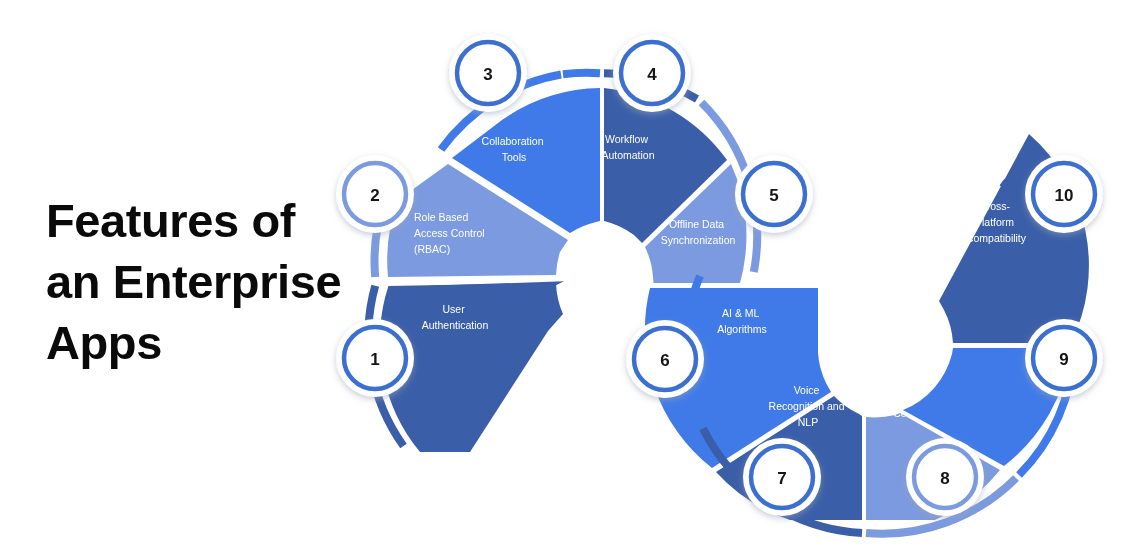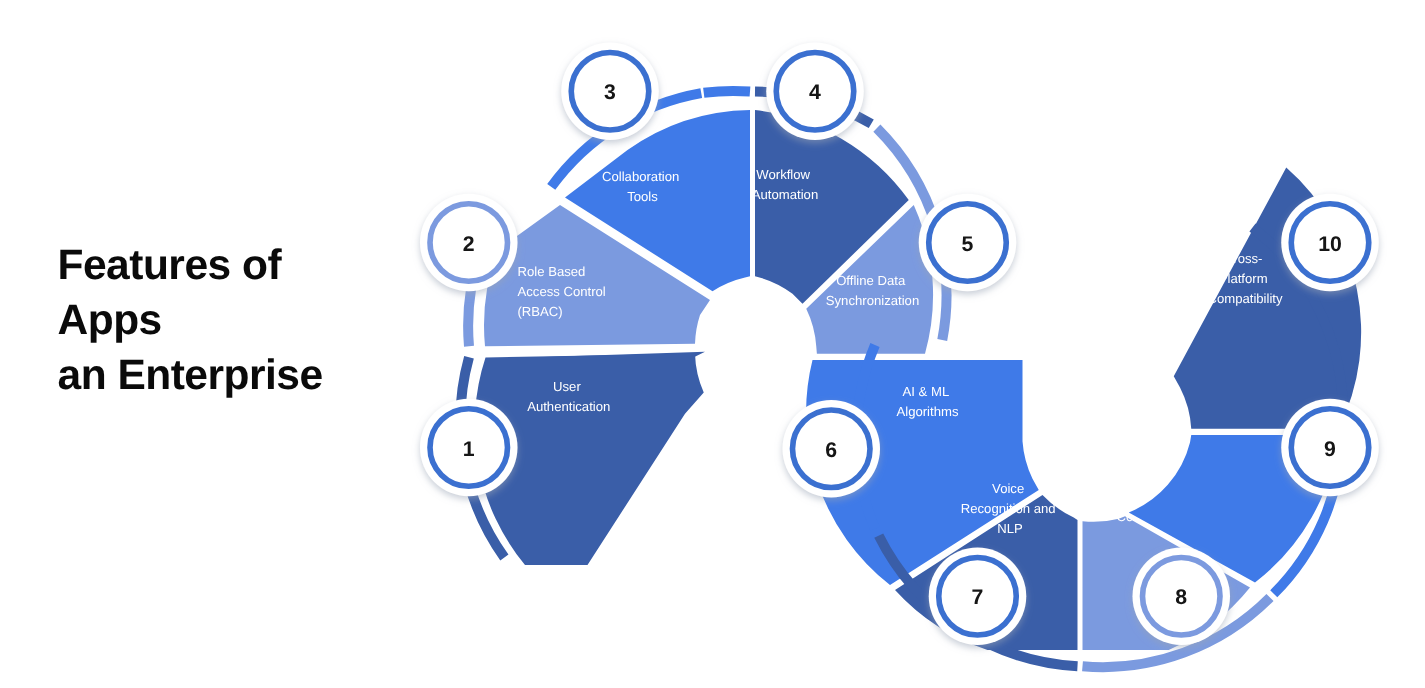--- a/index.html
+++ b/index.html
@@ -5,21 +5,21 @@
   html,body{margin:0;padding:0;}
   body{
     width:1140px;height:550px;background:#ffffff;
     font-family:"Liberation Sans", sans-serif;
     overflow:hidden;position:relative;
   }
   #stage{position:absolute;inset:0;width:1140px;height:550px;}
 
   #title{
     position:absolute;left:46px;top:190px;width:300px;
-    font-size:34px;line-height:1.30;font-weight:700;
+    font-size:47px;line-height:1.30;font-weight:700;
     color:#0a0a0a;letter-spacing:-0.4px;
   }
 
   svg.diagram{position:absolute;left:0;top:0;width:1140px;height:550px;}
 
   .seg-label{
     fill:#ffffff;font-family:"Liberation Sans", sans-serif;
     font-size:10.5px;font-weight:400;
   }
   .num-text{
@@ -28,22 +28,22 @@
     dominant-baseline:central;
   }
 </style>
 </head>
 <body>
 
 <div id="stage">
 
   <div id="title">
     <div>Features of</div>
+    <div>an Enterprise</div>
     <div>Apps</div>
-    <div>an Enterprise</div>
   </div>
 
   <svg class="diagram" viewBox="0 0 1140 550">
     <defs>
       <filter id="softshadow" x="-60%" y="-60%" width="220%" height="220%">
         <feDropShadow dx="0" dy="2.5" stdDeviation="3" flood-color="#9aa4b5" flood-opacity="0.55"></feDropShadow>
       </filter>
       <clipPath id="frameclip">
           <rect x="0" y="0" width="1140" height="550"></rect>
         </clipPath>

